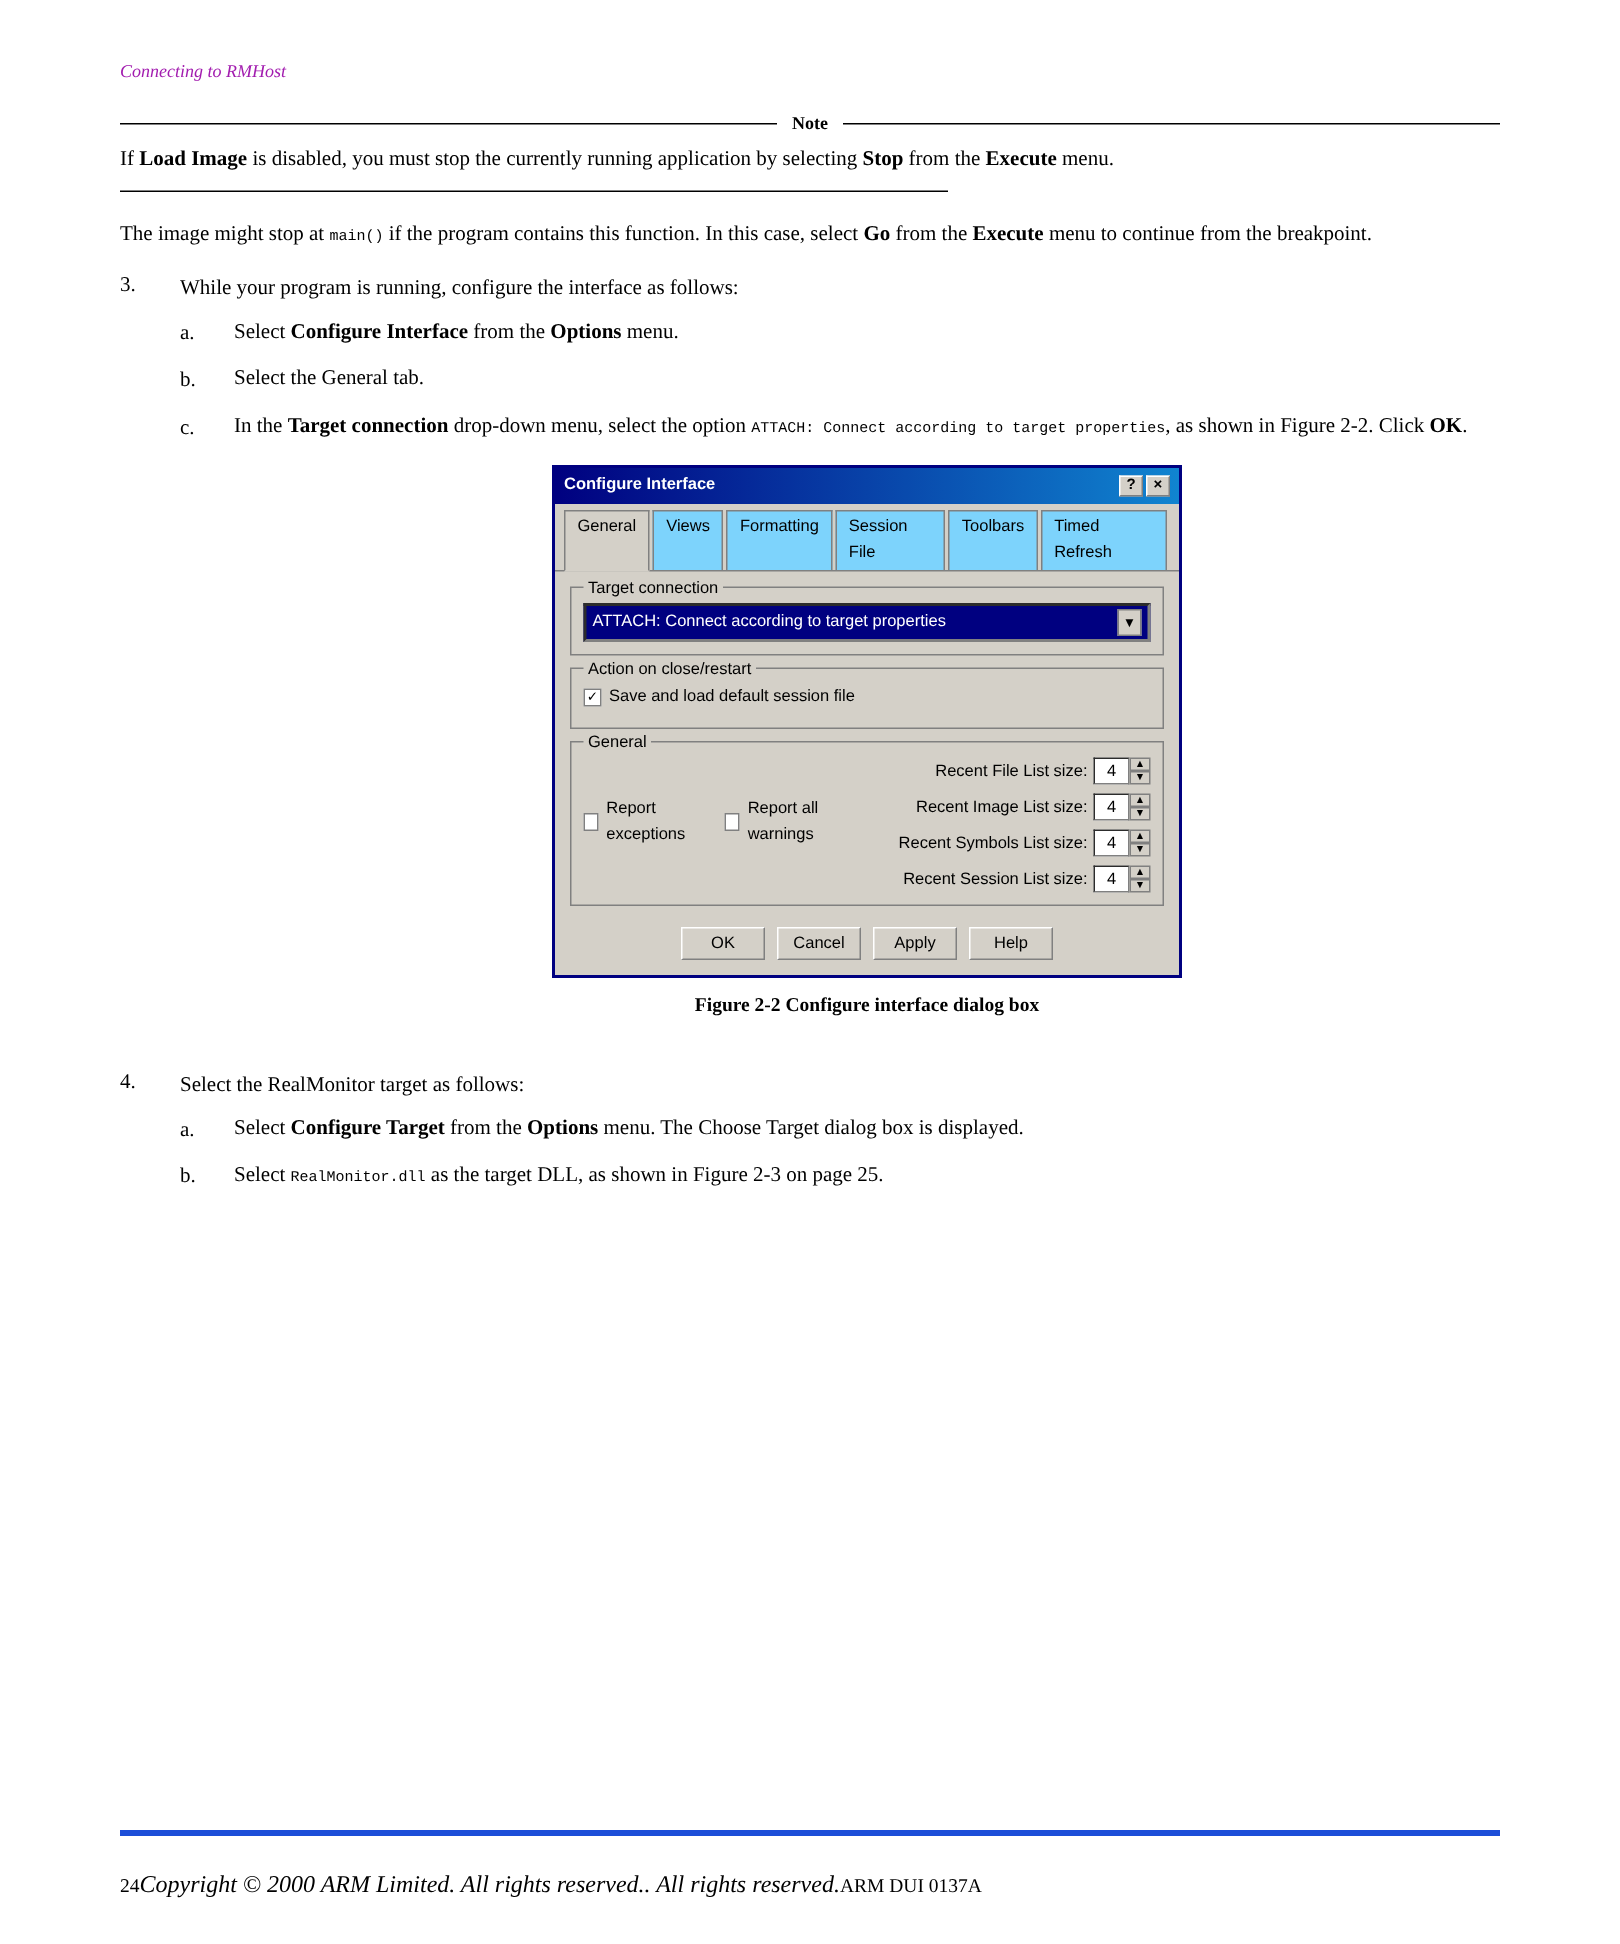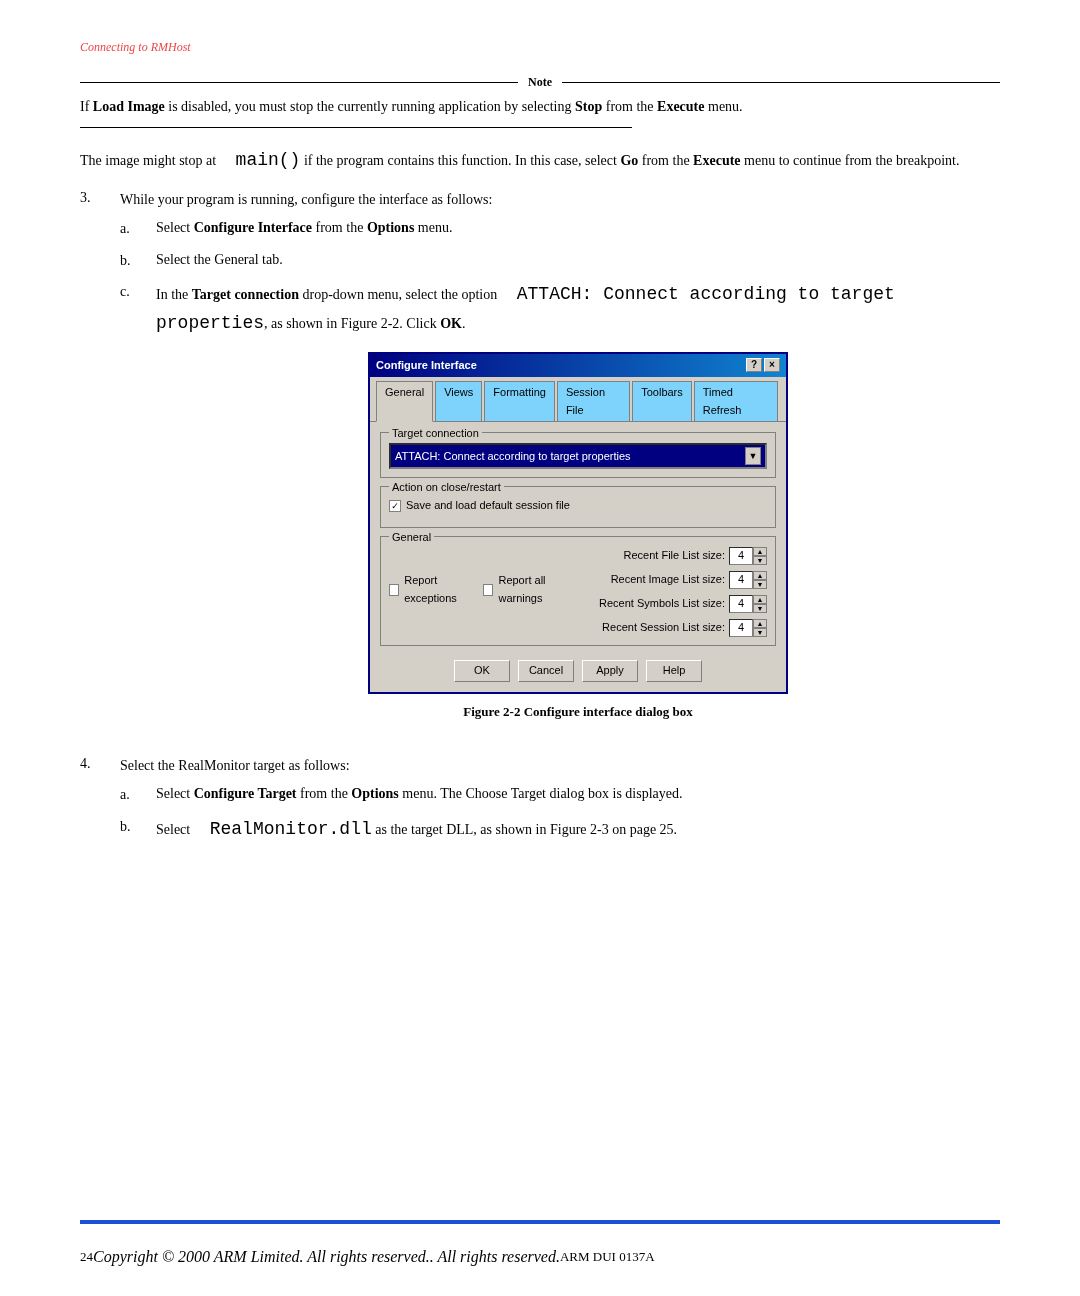--- a/index.html
+++ b/index.html
@@ -14,21 +14,21 @@
     }
     .page {
       width: 1080px;
       min-height: 1296px;
       padding: 40px 80px 60px 80px;
       position: relative;
     }
     .header-label {
       font-style: italic;
       font-size: 12px;
-      color: #ef4444;
+      color: #a21caf;
       margin-bottom: 20px;
     }
     .note-box {
       margin: 10px 0 18px 0;
       padding: 0;
     }
     .note-rule-top {
       display: flex;
       align-items: center;
       margin-bottom: 4px;
@@ -303,21 +303,21 @@
       font-size: 13px;
     }
     .footer-center {
       font-style: italic;
       font-size: 16px;
     }
     .footer-right {
       font-size: 13px;
     }
     .inline-bold { font-weight: bold; }
-    .inline-code { font-family: "Courier New", monospace; font-size: 18px; margin-left: 16px; }
+    .inline-code { font-family: "Courier New", monospace; font-size: 10px; }
   </style>
 </head>
 <body>
 
 <div class="page">
 
   <div class="header-label">Connecting to RMHost</div>
 
   <div class="note-box">
     <div class="note-rule-top">

